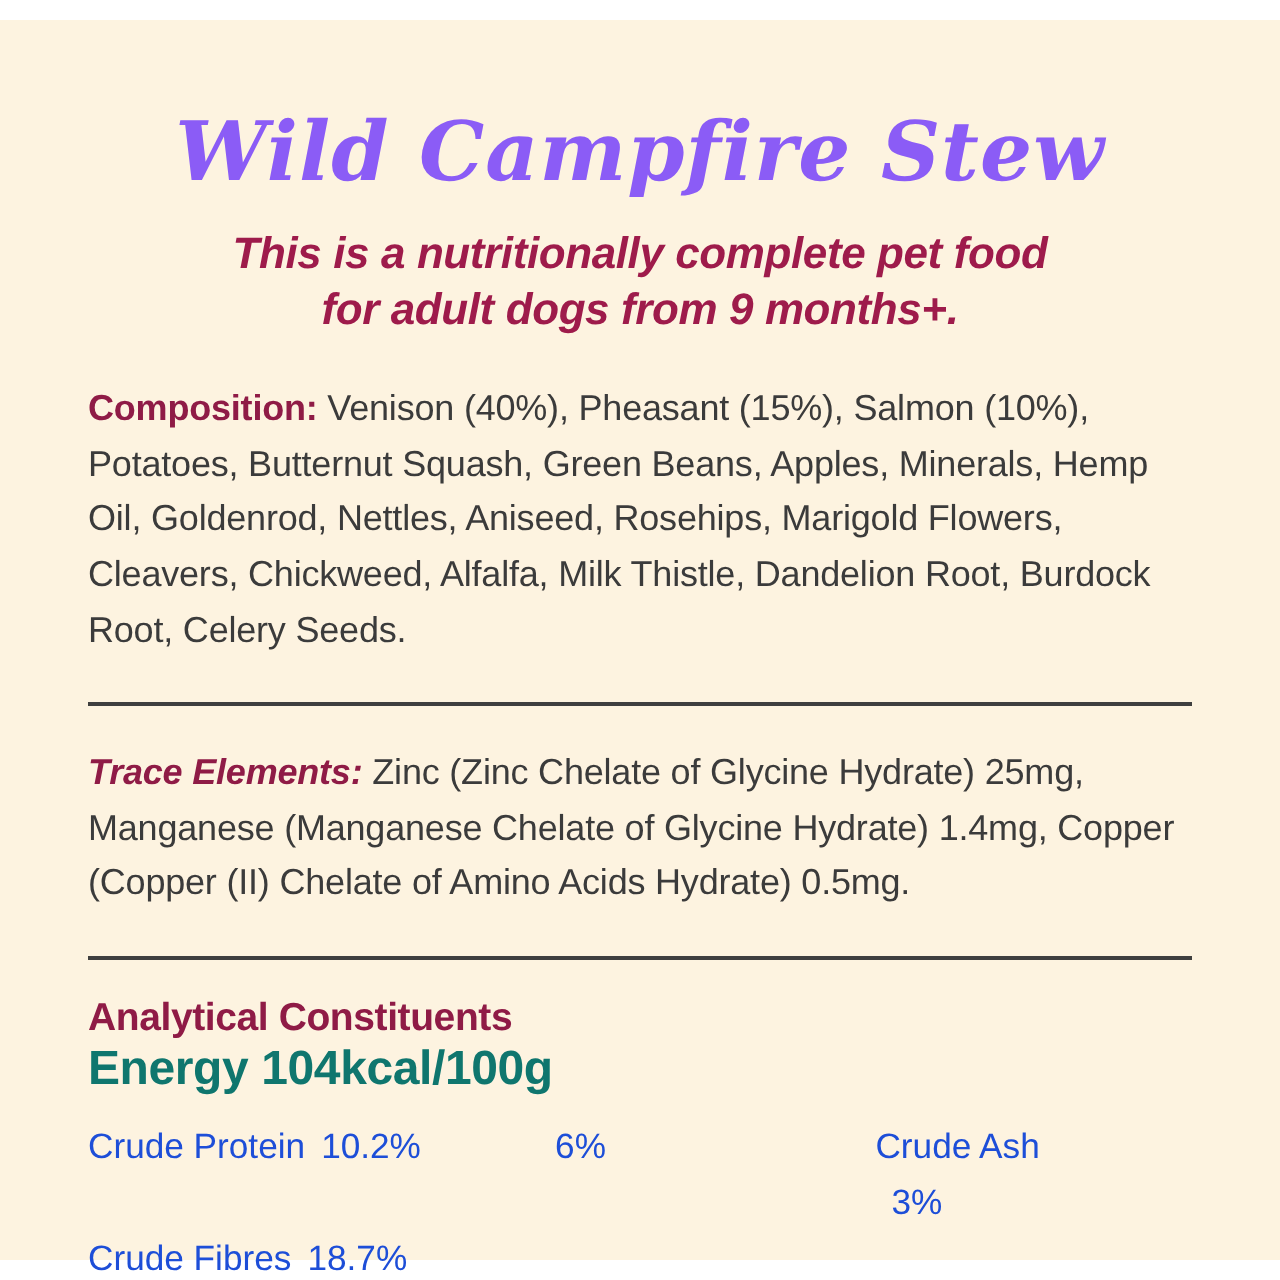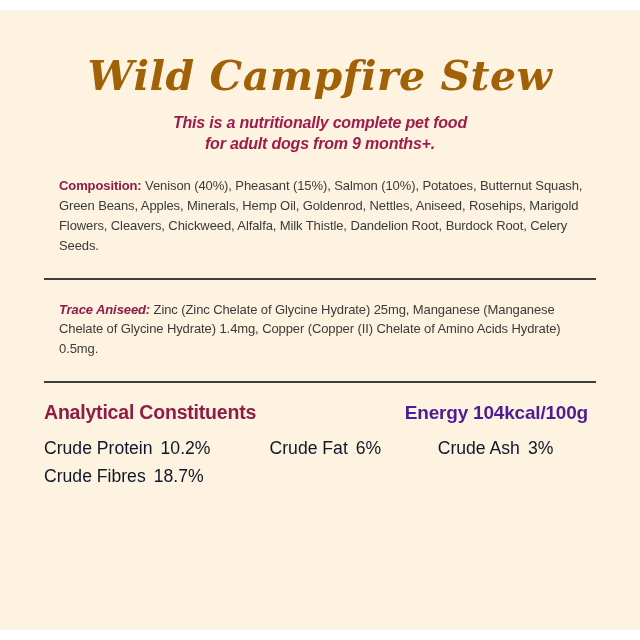--- a/index.html
+++ b/index.html
@@ -22,48 +22,47 @@
     background: #fdf3e0;
     box-sizing: border-box;
     padding: 0 44px;
   }
   .title {
     text-align: center;
     font-family: "DejaVu Serif", serif;
     font-style: italic;
     font-weight: bold;
     font-size: 41px;
-    color: #a16207;
+    color: #8b5cf6;
     letter-spacing: 0.5px;
     margin: 0;
     padding-top: 44px;
     line-height: 1.1;
   }
   .subtitle {
     text-align: center;
     font-weight: bold;
     font-style: italic;
-    font-size: 16px;
+    font-size: 22px;
     color: #9e1b4b;
     line-height: 1.28;
     margin: 14px 0 0 0;
     letter-spacing: -0.2px;
   }
   .subtitle div {
     white-space: nowrap;
   }
   .section {
     margin-top: 22px;
   }
   .body-text {
-    font-size: 13px;
+    font-size: 18px;
     color: #3b3b3b;
     line-height: 1.53;
     letter-spacing: -0.1px;
-    margin-left: 15px;
   }
   .heading-inline {
     font-weight: bold;
     color: #8f1b46;
   }
   .heading-inline-italic {
     font-weight: bold;
     font-style: italic;
     color: #8f1b46;
   }
@@ -73,49 +72,50 @@
     margin: 22px 0 0 0;
   }
   .additives {
     margin-top: 20px;
   }
   .analytical {
     margin-top: 18px;
     display: flex;
     align-items: baseline;
     justify-content: space-between;
+    flex-direction: column;
   }
   .analytical-title {
     font-weight: bold;
     font-size: 19.5px;
     color: #8f1b46;
     letter-spacing: -0.2px;
   }
   .energy {
     font-weight: bold;
-    font-size: 19px;
-    color: #4c1d95;
+    font-size: 24px;
+    color: #0f766e;
     letter-spacing: -0.2px;
     padding-right: 8px;
   }
   .constituents {
     margin-top: 10px;
   }
   .const-row {
     display: flex;
     font-size: 17.6px;
-    color: #0f172a;
+    color: #1d4ed8;
     line-height: 1.6;
   }
   .const-cell {
     display: flex;
   }
   .const-cell.c1 { width: 228px; }
   .const-cell.c2 { width: 170px; }
-  .const-cell.c3 { width: 160px; }
+  .const-cell.c3 { width: 160px; flex-direction: column; }
   .const-name { }
   .const-value { margin-left: 8px; }
 </style>
 </head>
 <body>
 
 <div class="label-panel">
 
   <h1 class="title">Wild Campfire Stew</h1>
 
@@ -124,38 +124,37 @@
     <div>for adult dogs from 9 months+.</div>
   </div>
 
   <div class="section">
     <p class="body-text"><span class="heading-inline">Composition:</span><span> Venison (40%), Pheasant (15%), Salmon (10%), Potatoes, Butternut Squash, Green Beans, Apples, Minerals, Hemp Oil, Goldenrod, Nettles, Aniseed, Rosehips, Marigold Flowers, Cleavers, Chickweed, Alfalfa, Milk Thistle, Dandelion Root, Burdock Root, Celery Seeds.</span></p>
   </div>
 
   <div class="rule"></div>
 
   <div class="additives">
-    <p class="body-text"><span class="heading-inline-italic">Trace Aniseed:</span><span> Zinc (Zinc Chelate of Glycine Hydrate) 25mg, Manganese (Manganese Chelate of Glycine Hydrate) 1.4mg, Copper (Copper (II) Chelate of Amino Acids Hydrate) 0.5mg.</span></p>
+    <p class="body-text"><span class="heading-inline-italic">Trace Elements:</span><span> Zinc (Zinc Chelate of Glycine Hydrate) 25mg, Manganese (Manganese Chelate of Glycine Hydrate) 1.4mg, Copper (Copper (II) Chelate of Amino Acids Hydrate) 0.5mg.</span></p>
   </div>
 
   <div class="rule"></div>
 
   <div class="analytical">
     <span class="analytical-title">Analytical Constituents</span>
     <span class="energy">Energy 104kcal/100g</span>
   </div>
 
   <div class="constituents">
     <div class="const-row">
       <span class="const-cell c1">
         <span class="const-name">Crude Protein</span>
         <span class="const-value">10.2%</span>
       </span>
       <span class="const-cell c2">
-        <span class="const-name">Crude Fat</span>
         <span class="const-value">6%</span>
       </span>
       <span class="const-cell c3">
         <span class="const-name">Crude Ash</span>
         <span class="const-value">3%</span>
       </span>
     </div>
     <div class="const-row">
       <span class="const-cell c1">
         <span class="const-name">Crude Fibres</span>

